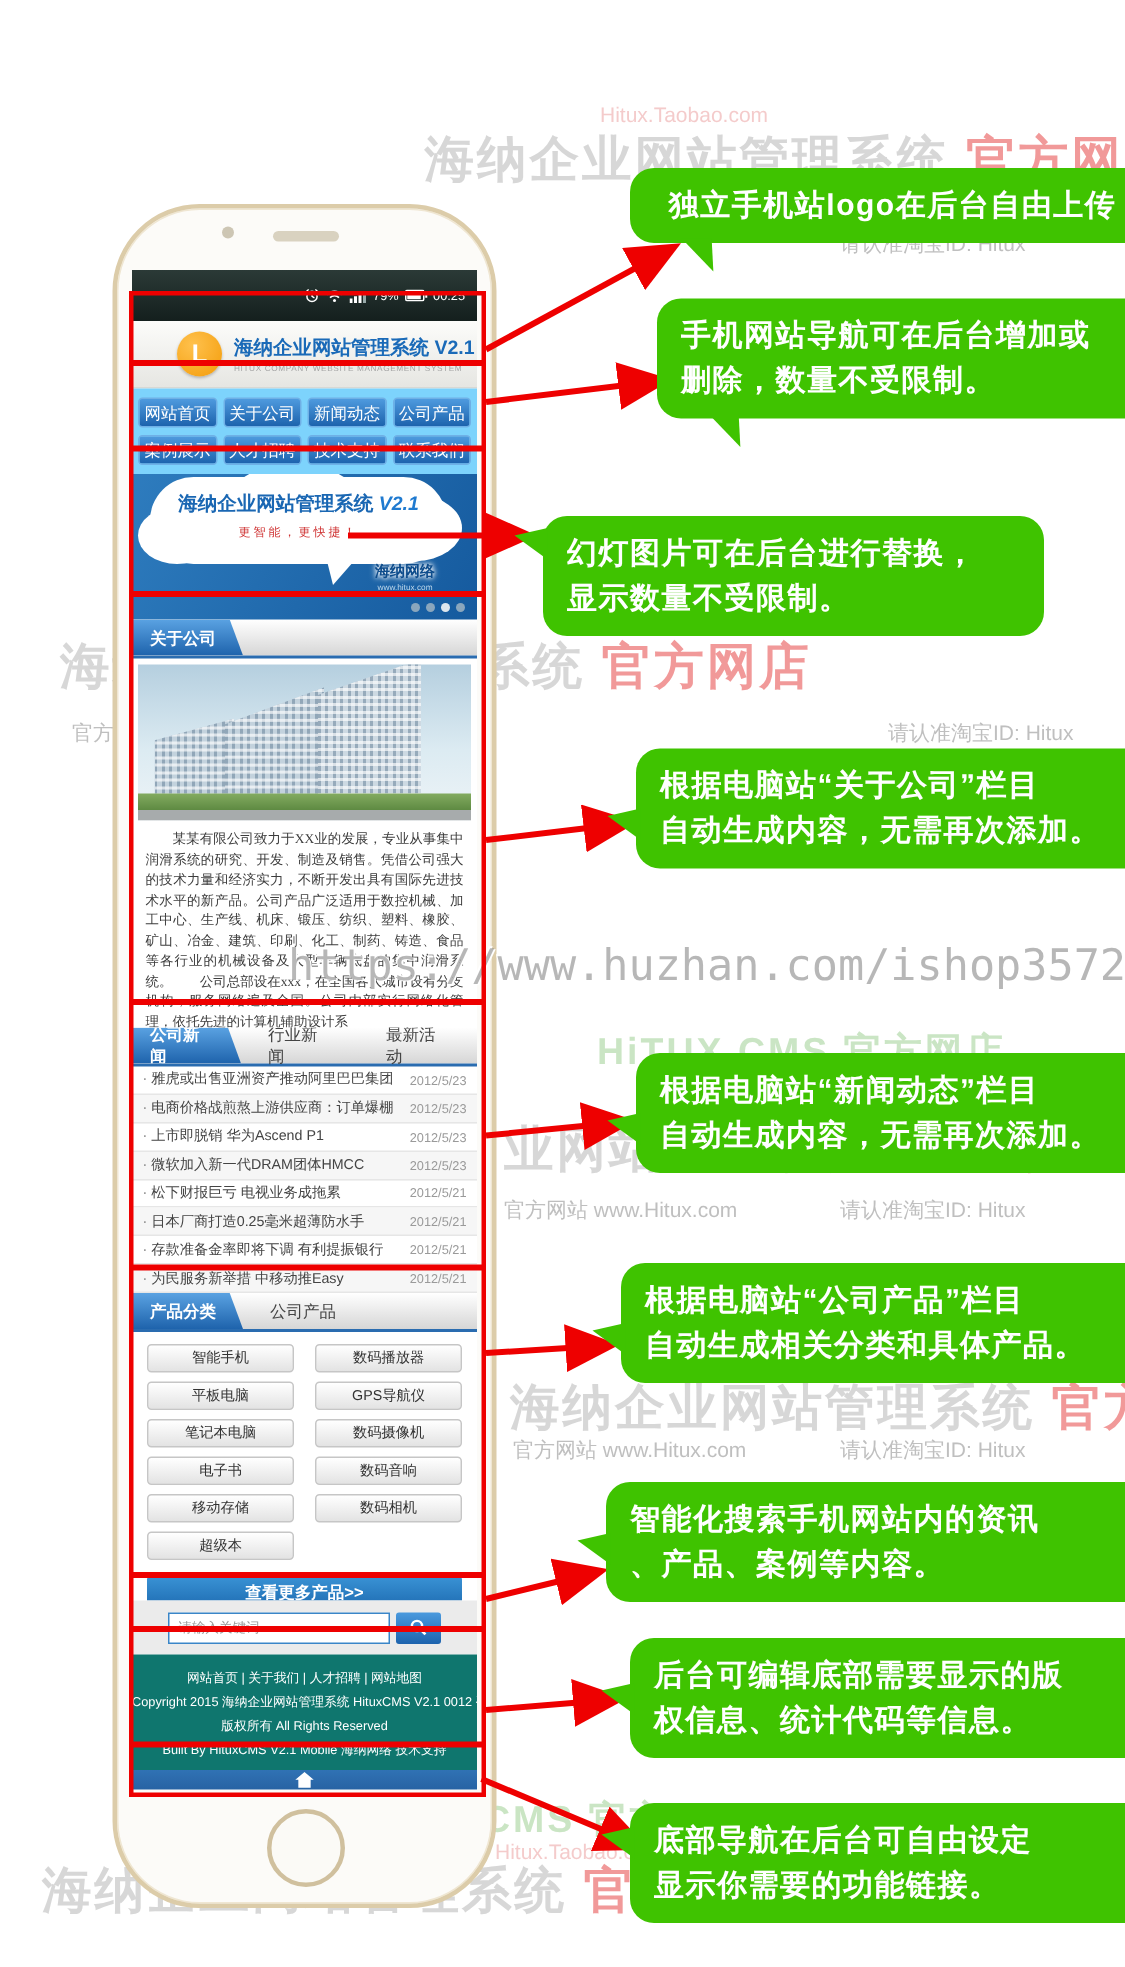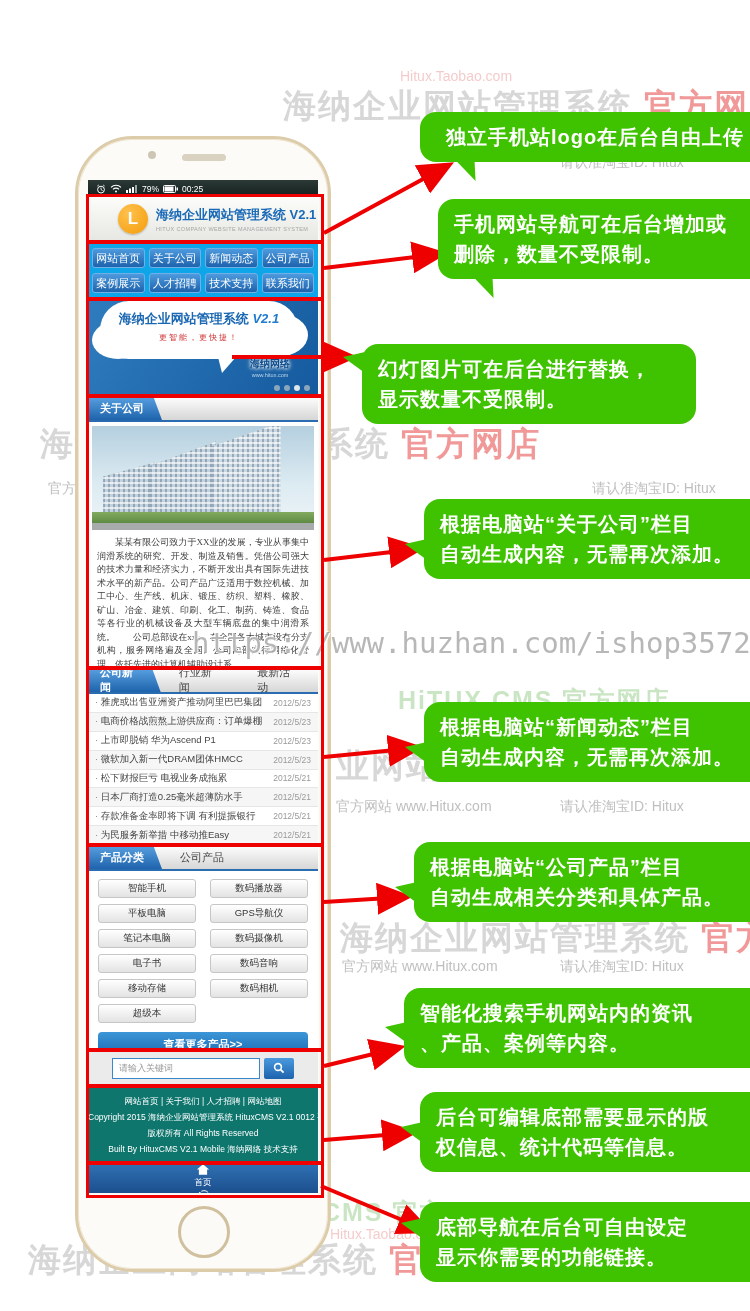--- a/index.html
+++ b/index.html
@@ -41,33 +41,33 @@
   .phone{position:absolute;left:75px;top:136px;width:256px;height:1136px;box-sizing:border-box;
          background:#fcfbf8;border:3px solid #dccca9;border-radius:58px;z-index:10;
          box-shadow:0 0 0 1px #efe6d2 inset;}
   .camera-dot{position:absolute;left:70px;top:12px;width:8px;height:8px;border-radius:50%;background:#cdc6b4;}
   .speaker{position:absolute;left:104px;top:15px;width:44px;height:7px;border-radius:4px;background:#d9d2c0;}
   .home-btn{position:absolute;left:100px;bottom:11px;width:52px;height:52px;box-sizing:border-box;
             border:3px solid #d0c09e;border-radius:50%;background:#fbfaf6;}
   .screen{position:absolute;left:10px;top:41px;width:230px;height:1013px;background:#fff;overflow:hidden;}
   .screen,.screen *{box-sizing:border-box;}
   
-  .status-bar{height:17px;background:linear-gradient(#2b3a37,#141f1d);display:flex;align-items:center;
-              gap:4px;padding:5px 8px;color:#fff;font-size:8.5px;}
+  .status-bar{height:34px;background:linear-gradient(#2b3a37,#141f1d);display:flex;align-items:center;
+              justify-content:flex-end;gap:4px;padding:5px 8px;color:#fff;font-size:8.5px;}
   .sicon{display:block;}
   
   .m-header{height:45px;background:linear-gradient(#fcfcfa,#e6e6e2);display:flex;align-items:center;
             padding-left:30px;gap:8px;border-bottom:1px solid #d8d8d4;}
   .logo-circle{width:30px;height:30px;border-radius:50%;background:radial-gradient(circle at 35% 30%,#ffc14d,#f39c0a);
                color:#fff;font-weight:bold;font-size:17px;display:flex;align-items:center;justify-content:center;
                box-shadow:0 1px 2px rgba(0,0,0,.25);}
   .h-title{font-size:13px;font-weight:bold;color:#1a6ab8;}
   .h-sub{font-size:5.5px;color:#a5a5a5;letter-spacing:.4px;margin-top:2px;}
   
-  .m-nav{height:57px;background:#0ea5e9;padding:6px 4px;display:grid;grid-template-columns:repeat(4,1fr);gap:5px 4px;}
+  .m-nav{height:57px;background:#7dd3fc;padding:6px 4px;display:grid;grid-template-columns:repeat(4,1fr);gap:5px 4px;}
   .nav-btn{border:1px solid #6fb0e6;border-radius:3px;background:linear-gradient(#4e9ade,#1d63ad);
            color:#fff;font-size:11px;display:flex;align-items:center;justify-content:center;cursor:pointer;}
   
   .banner{height:97px;background:linear-gradient(120deg,#2e7cbe,#155a9e);position:relative;overflow:hidden;}
   .cloud{position:absolute;left:12px;top:2px;width:198px;height:58px;background:#fff;border-radius:30px;}
   .cloud::before{content:"";position:absolute;left:-8px;top:20px;width:52px;height:38px;background:#fff;border-radius:50%;}
   .cloud::after{content:"";position:absolute;right:-10px;top:12px;width:62px;height:44px;background:#fff;border-radius:50%;}
   .bump{position:absolute;left:56px;top:-8px;width:80px;height:36px;background:#fff;border-radius:50%;}
   .cloud-tail{position:absolute;left:118px;bottom:-14px;width:0;height:0;
               border-top:16px solid #fff;border-right:14px solid transparent;border-left:4px solid transparent;}

